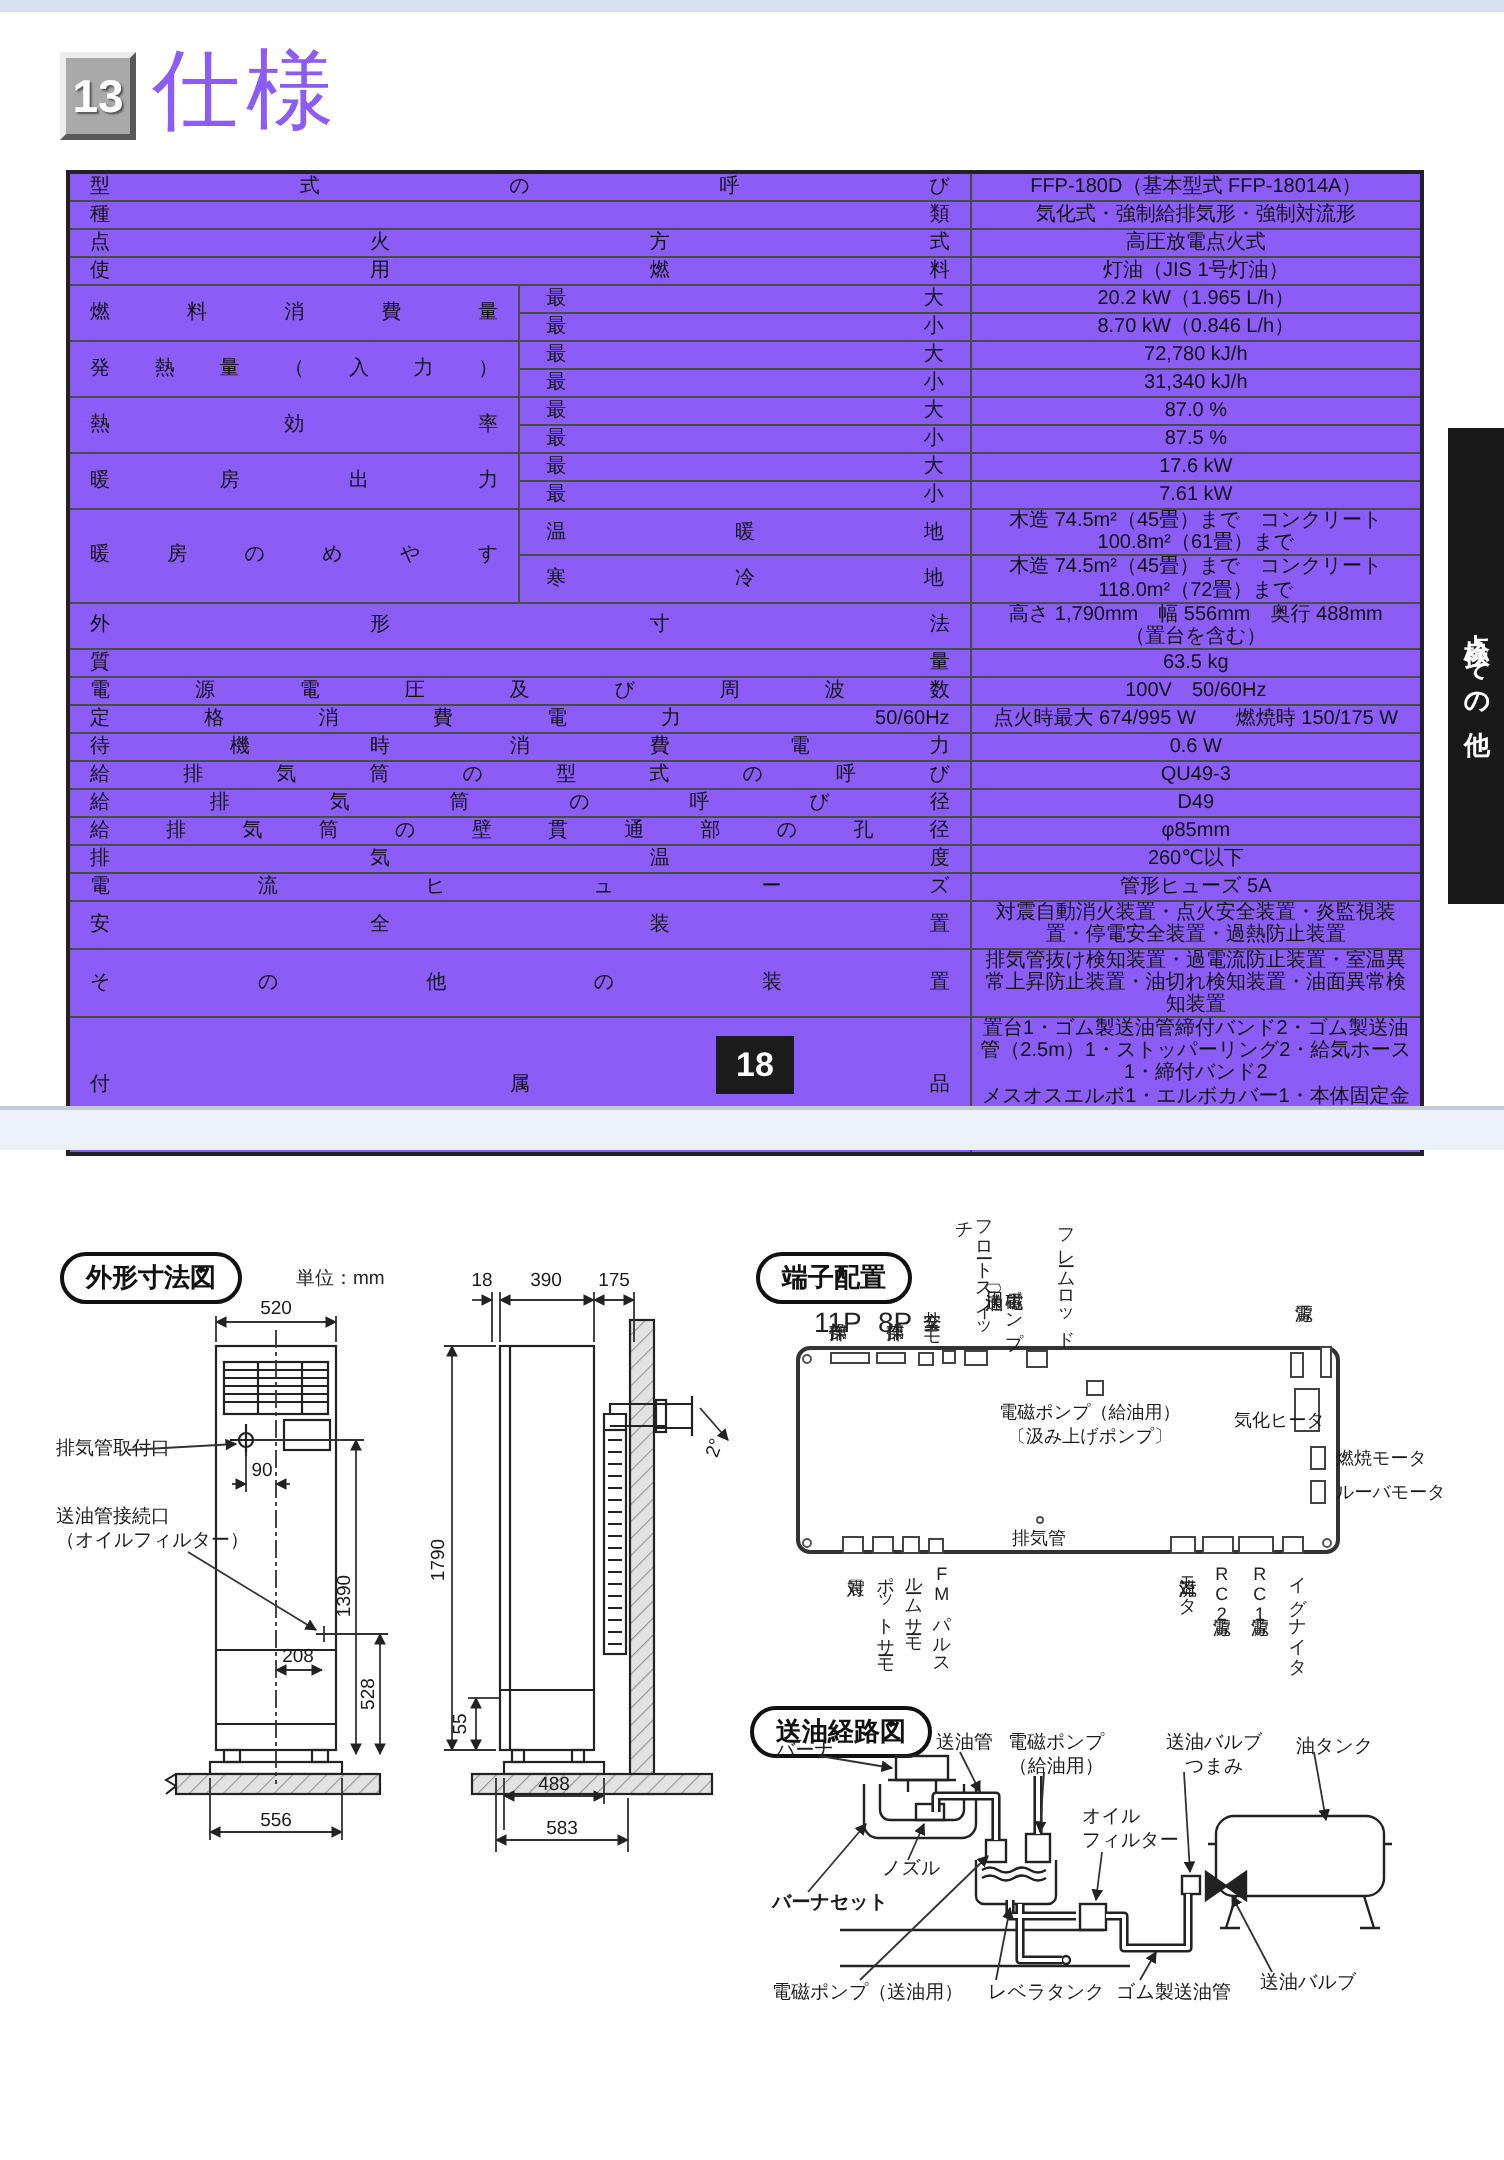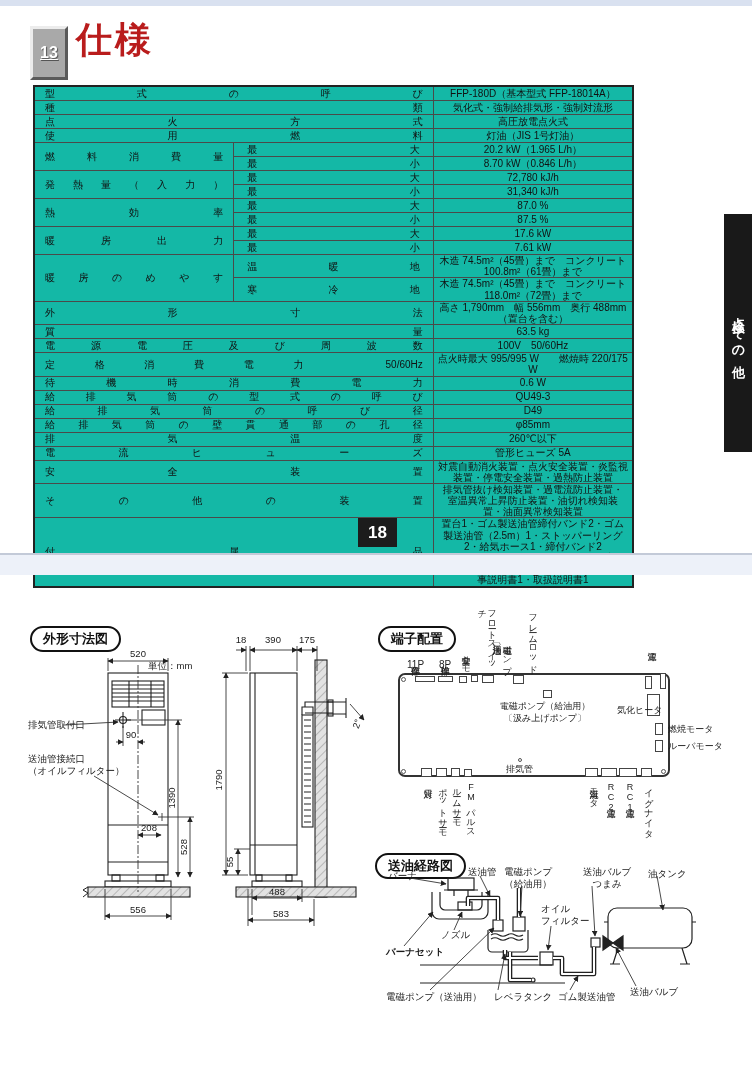--- a/index.html
+++ b/index.html
@@ -3,62 +3,62 @@
 <meta charset="utf-8">
 <style>
   html,body{margin:0;padding:0;background:#fff;}
   #page{position:relative;width:752px;height:1080px;background:#fff;overflow:hidden;
         font-family:"Liberation Sans","DejaVu Sans",sans-serif;color:#111;}
   .abs{position:absolute;}
   
   .band-top{left:0;top:0;width:752px;height:6px;background:#d9e1f0;}
   .band-mid{left:0;top:553px;width:752px;height:20px;background:#edf1f9;border-top:2px solid #c3cad8;}
   
-  .badge13{left:30px;top:26px;width:38px;height:54px;background:#a9a9a9;
+  .badge13{left:30px;top:26px;width:38px;height:44px;background:#a9a9a9;
            border:3px solid;border-color:#ececec #5a5a5a #5a5a5a #ececec;box-sizing:border-box;
-           color:#fff;font-weight:bold;font-size:16px;display:flex;align-items:center;justify-content:center;
-           text-shadow:1px 1px 1px #555;text-decoration:underline;}
-  .h-title{left:76px;top:16px;font-size:36px;font-weight:700;letter-spacing:3px;color:#b91c1c;}
+           color:#fff;font-weight:bold;font-size:23px;display:flex;align-items:center;justify-content:center;
+           text-shadow:1px 1px 1px #555;}
+  .h-title{left:76px;top:16px;font-size:44px;font-weight:400;letter-spacing:3px;color:#8b5cf6;}
   
   .side-tab{left:724px;top:214px;width:28px;height:238px;background:#191919;color:#fff;
             writing-mode:vertical-rl;text-orientation:upright;display:flex;align-items:center;justify-content:center;
             font-size:13px;font-weight:bold;letter-spacing:4px;}
   
   #spec{left:33px;top:85px;}
-  table{border-collapse:collapse;table-layout:fixed;width:601px;border:2px solid #222;background:#14b8a6;}
+  table{border-collapse:collapse;table-layout:fixed;width:679px;border:2px solid #222;background:#8b5cf6;}
   td{border:1px solid #4a4a4a;font-size:10px;height:13px;line-height:1.12;padding:0 4px;
      overflow:hidden;vertical-align:middle;}
   td.lbl{text-align:justify;text-align-last:justify;padding:0 10px;}
   td.sub{text-align:justify;text-align-last:justify;padding:0 13px;}
   td.val{text-align:center;white-space:pre-line;}
   tr.tall td{height:27px;}
   
   .note{left:33px;top:481px;display:flex;align-items:center;gap:7px;}
   .note-pill{background:#111;color:#fff;border-radius:9px;font-size:10px;font-weight:bold;
              padding:1px 10px;letter-spacing:3px;}
   .note-text{font-size:11.5px;font-weight:bold;color:#111;}
   
   .pagenum{left:358px;top:518px;width:39px;height:29px;background:#1c1c1c;color:#fff;
            font-size:17px;font-weight:bold;display:flex;align-items:center;justify-content:center;}
   
   .sec-title{border:2px solid #111;border-radius:14px;padding:2px 11px;font-size:13px;font-weight:bold;
              background:#fff;display:inline-block;}
-  .unit{font-size:9.5px;color:#222;margin-top:27px;}
+  .unit{font-size:9.5px;color:#222;}
   
   .plabel{position:absolute;font-size:9.5px;line-height:1.3;color:#1a1a1a;white-space:pre-line;}
   .center{text-align:center;}
   
   .board{left:398px;top:673px;width:272px;height:104px;border:2px solid #333;border-radius:7px;
          box-sizing:border-box;background:#fff;}
   .conn{position:absolute;border:1.3px solid #444;background:#fff;box-sizing:border-box;}
   .screw{position:absolute;width:5px;height:5px;border:1px solid #555;border-radius:50%;background:#fff;box-sizing:border-box;}
   .tlabel{position:absolute;font-size:9px;line-height:1.12;color:#222;display:flex;flex-direction:column;
           align-items:center;justify-content:flex-end;}
   .tlabel .tv{writing-mode:vertical-rl;text-orientation:upright;white-space:pre-line;}
-  .tlabel .th{font-size:10px;}
+  .tlabel .th{font-size:14px;}
   .blabel{position:absolute;font-size:9px;line-height:1.1;color:#222;
           writing-mode:vertical-rl;text-orientation:upright;white-space:pre-line;}
   svg{position:absolute;overflow:visible;}
   svg text{font-family:"Liberation Sans","DejaVu Sans",sans-serif;fill:#1a1a1a;}
   .dim{font-size:9.5px;}
 </style>
 </head>
 <body>
 
 <div id="page">
@@ -141,21 +141,21 @@
           <tr>
             <td class="lbl" colspan="2">質量</td>
             <td class="val">63.5 kg</td>
           </tr>
           <tr>
             <td class="lbl" colspan="2">電源電圧及び周波数</td>
             <td class="val">100V　50/60Hz</td>
           </tr>
           <tr>
             <td class="lbl" colspan="2">定格消費電力 50/60Hz</td>
-            <td class="val">点火時最大 995/995 W　　燃焼時 220/175 W</td>
+            <td class="val">点火時最大 674/995 W　　燃焼時 150/175 W</td>
           </tr>
           <tr>
             <td class="lbl" colspan="2">待機時消費電力</td>
             <td class="val">0.6 W</td>
           </tr>
           <tr>
             <td class="lbl" colspan="2">給排気筒の型式の呼び</td>
             <td class="val">QU49-3</td>
           </tr>
           <tr>

